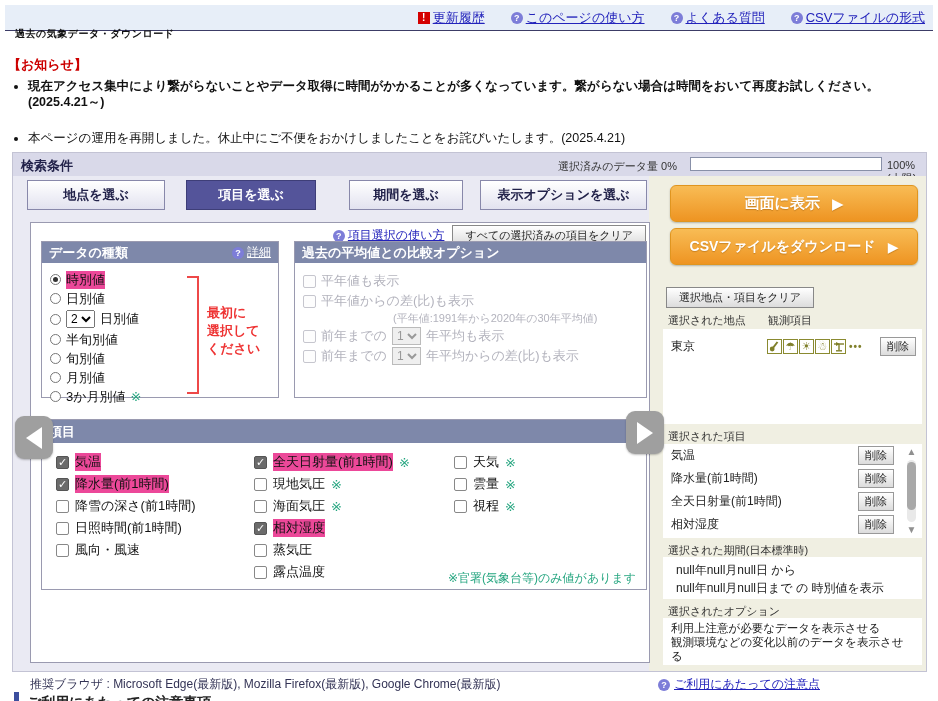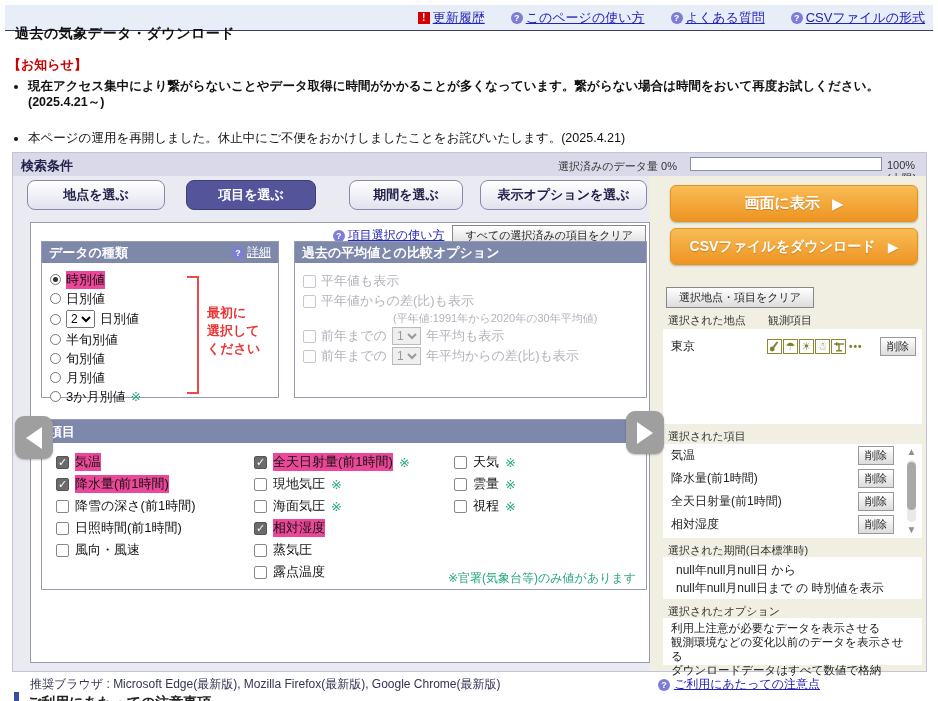--- a/index.html
+++ b/index.html
@@ -5,21 +5,21 @@
   * { margin:0; padding:0; box-sizing:border-box; }
   html,body { background:#fff; }
   .page { position:relative; width:938px; height:701px; background:#ffffff;
           font-family:"Liberation Sans","DejaVu Sans",sans-serif; font-size:12px; color:#222; overflow:hidden; }
   a { cursor:pointer; }
   .link { color:#2323bb; text-decoration:underline; }
 
   
   .topbar { position:absolute; left:5px; top:5px; width:928px; height:26px; background:#e7eef8;
             border-bottom:1px solid #3c3c66; display:flex; align-items:center; }
-  .page-title { font-weight:bold; font-size:14px; color:#111; padding-left:10px; letter-spacing:.5px;margin-top:32px; }
+  .page-title { font-weight:bold; font-size:10px; color:#111; padding-left:10px; letter-spacing:.5px;margin-top:32px; }
   .toplinks { margin-left:auto; display:flex; gap:26px; padding-right:8px; align-items:center; font-size:13px; }
   .toplink { display:flex; align-items:center; gap:3px; }
   .qicon { display:inline-block; width:12px; height:12px; border-radius:50%; background:#7d7dd8; color:#fff;
            font-size:9px; font-weight:bold; text-align:center; line-height:12px; flex:0 0 auto; }
   .alerticon { display:inline-block; width:12px; height:12px; background:#d40000; color:#fff; font-size:10px;
            font-weight:bold; text-align:center; line-height:12px; flex:0 0 auto; }
 
   
   .notice-head { position:absolute; left:8px; top:56px; color:#cc0000; font-weight:bold; font-size:13px; }
   .notice-list { position:absolute; left:28px; top:78px; width:895px; list-style:disc; }
@@ -28,21 +28,21 @@
 
   
   .panel { position:absolute; left:12px; top:152px; width:915px; height:520px; background:#eaeaf3; border:1px solid #c3c3d4; }
   .strip { position:absolute; left:0; top:0; width:100%; height:23px; background:#d9d9e9; }
   .strip-title { position:absolute; left:8px; top:4px; font-weight:bold; font-size:13px; color:#22224a; }
   .amt-label { position:absolute; left:545px; top:6px; font-size:11px; color:#333; }
   .pbar { position:absolute; left:677px; top:4px; width:192px; height:14px; background:#fff; border:1px solid #8890a8; }
   .amt-max { position:absolute; left:874px; top:6px; font-size:11px; color:#333; }
 
   
-  .tab { position:absolute; top:27px; height:30px; border:1px solid #8888aa; border-radius:8px;
+  .tab { position:absolute; top:27px; height:30px; border:1px solid #8888aa; border-radius:0;
          background:linear-gradient(#ffffff,#e2e2ef); font-weight:bold; font-size:13px; color:#22224a;
          display:flex; align-items:center; justify-content:center; cursor:pointer; }
   .tab.selected { background:#54549a; color:#fff; border-color:#3e3e78; }
 
   
   .whitebox { position:absolute; left:17px; top:69px; width:620px; height:441px; background:#fff; border:1px solid #9a9ab0; }
   .helprow { position:absolute; top:2px; right:3px; display:flex; gap:8px; align-items:center; }
   .helplink { display:flex; align-items:center; gap:3px; font-size:12px; }
   .graybtn { border:1px solid #888; background:linear-gradient(#ffffff,#dcdcdc); font-size:11px; padding:2px 12px;
              color:#222; cursor:pointer; font-family:inherit; }
@@ -249,21 +249,20 @@
       <span class="colhead hd-period">選択された期間(日本標準時)</span>
       <div class="whitelist pd-box">
         <div class="pd-line">null年null月null日 から</div>
         <div class="pd-line">null年null月null日まで の 時別値を表示</div>
       </div>
 
       <span class="colhead hd-options">選択されたオプション</span>
       <div class="whitelist op-box">
         <div class="op-line">利用上注意が必要なデータを表示させる</div>
         <div class="op-line">観測環境などの変化以前のデータを表示させる</div>
-        <div class="op-line">ダウンロードデータはすべて数値で格納</div>
       </div>
     </div>
 
     <div class="tab" style="left:14px; width:138px;">地点を選ぶ</div>
     <div class="tab selected" style="left:173px; width:130px;">項目を選ぶ</div>
     <div class="tab" style="left:336px; width:114px;">期間を選ぶ</div>
     <div class="tab" style="left:467px; width:167px;">表示オプションを選ぶ</div>
 
     <div class="whitebox">
       <div class="helprow">

